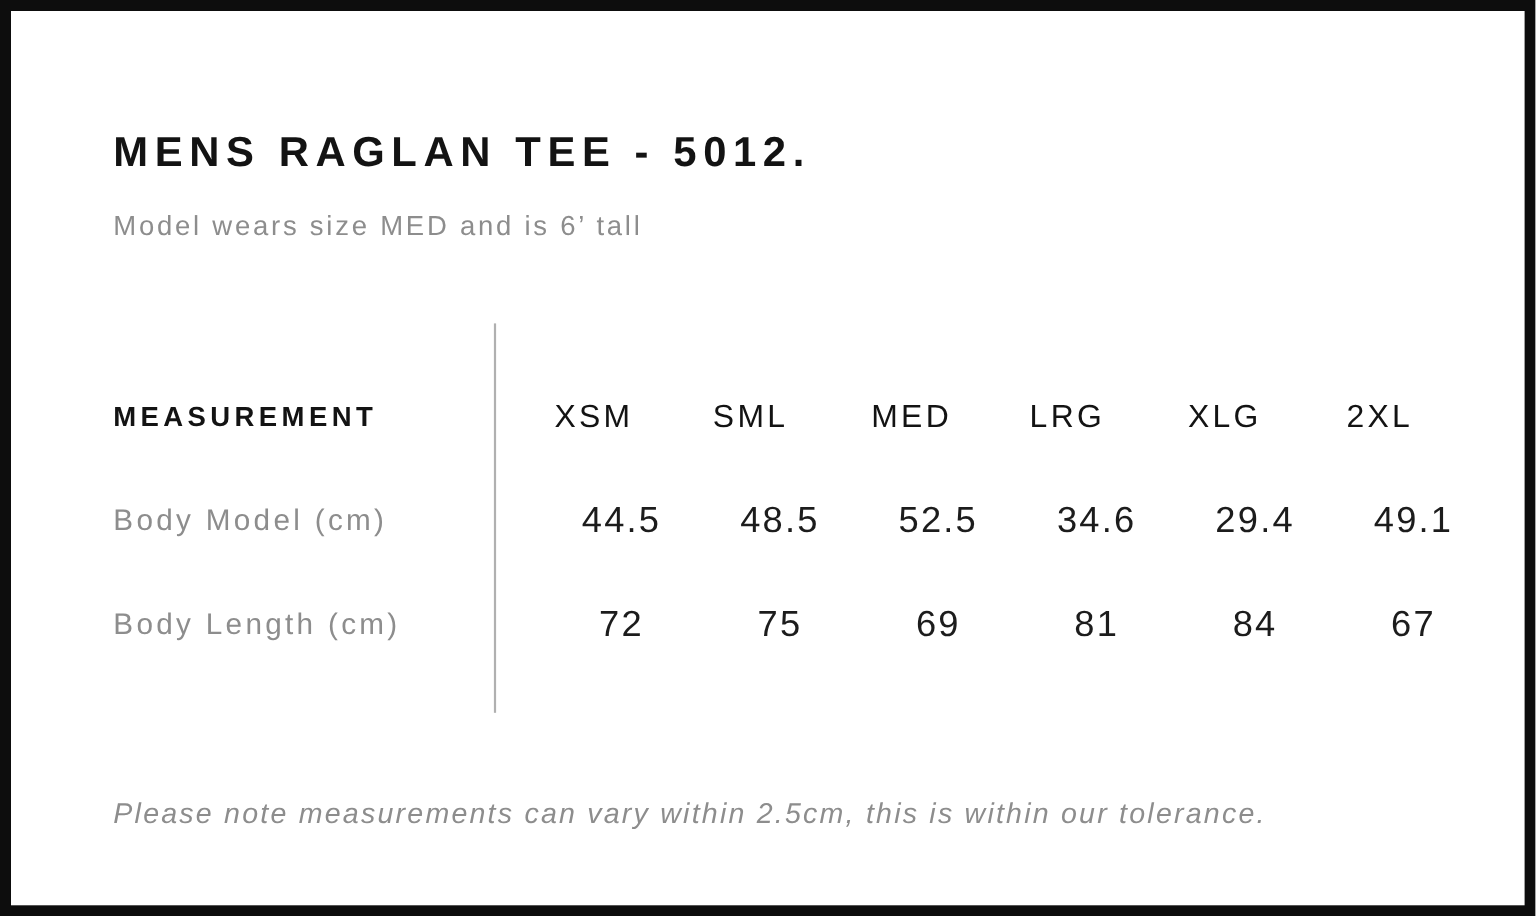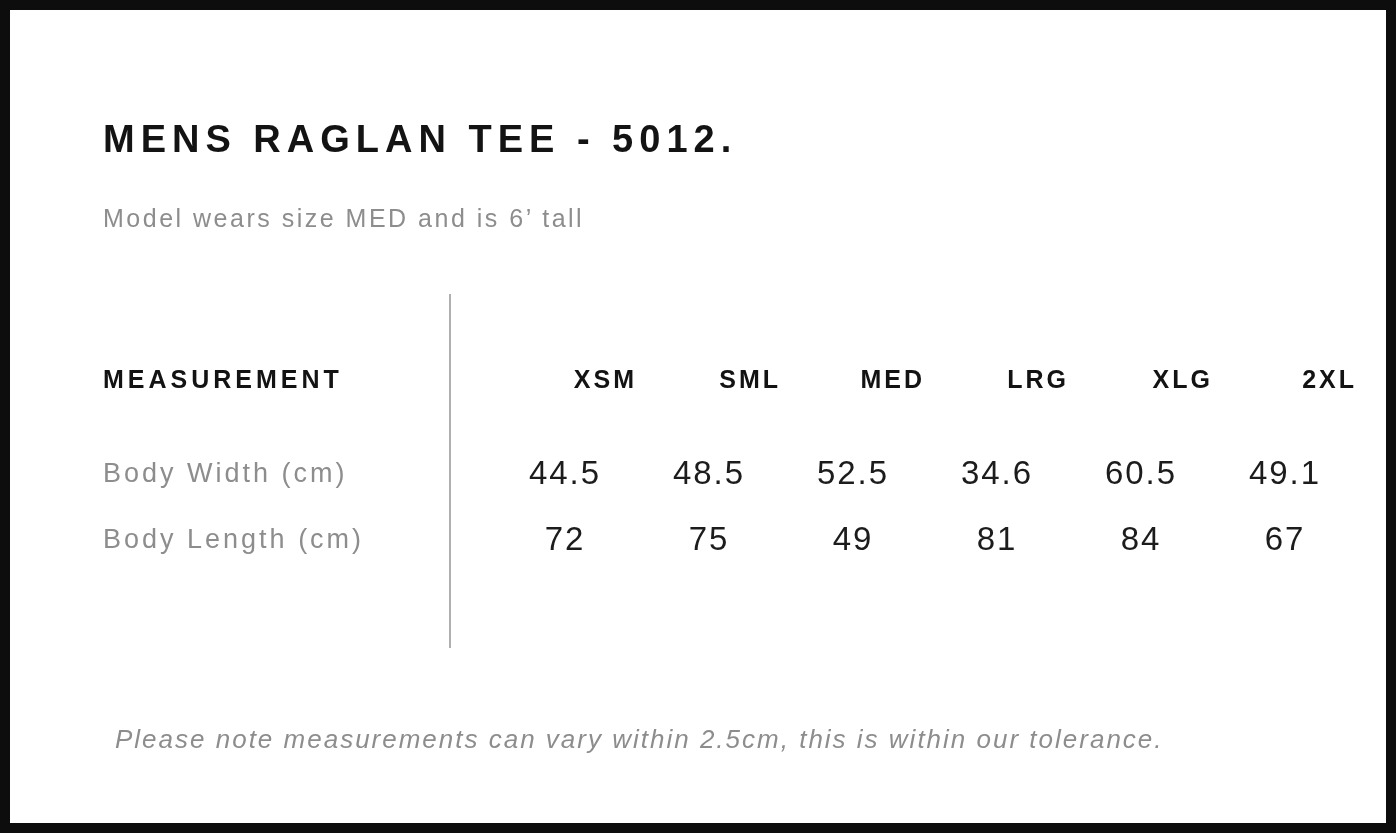--- a/index.html
+++ b/index.html
@@ -22,21 +22,21 @@
     font-size: 38px;
     font-weight: bold;
     letter-spacing: 6px;
     color: #131313;
     white-space: nowrap;
   }
 
   .subtitle {
     position: absolute;
     left: 93px;
-    top: 194px;
+    top: 182px;
     font-size: 25px;
     letter-spacing: 2.5px;
     color: #8d8d8d;
     white-space: nowrap;
   }
 
   .divider {
     position: absolute;
     left: 439px;
     top: 284px;
@@ -49,56 +49,56 @@
     position: absolute;
     left: 93px;
     width: 1254px;
     height: 36px;
     display: grid;
     grid-template-columns: 390px repeat(6, 1fr);
     align-items: center;
   }
   .t-row.header { top: 351px; gap: 11px; }
   .t-row.r1 { top: 444px; }
-  .t-row.r2 { top: 510px; }
+  .t-row.r2 { top: 538px; }
 
   .m-head {
     font-size: 25px;
     font-weight: bold;
     letter-spacing: 4px;
     color: #131313;
     text-align: left;
     white-space: nowrap;
   }
   .c-head {
-    font-size: 25px;
-    font-weight: bold;
+    font-size: 29px;
+    font-weight: normal;
     letter-spacing: 3px;
     color: #131313;
-    text-align: right;
+    text-align: left;
     white-space: nowrap;
   }
   .r-label {
     font-size: 27px;
     letter-spacing: 3px;
     color: #8d8d8d;
     text-align: left;
     white-space: nowrap;
   }
   .val {
     font-size: 33px;
     letter-spacing: 2px;
     color: #1c1c1c;
     text-align: center;
     white-space: nowrap;
   }
 
   .footnote {
     position: absolute;
-    left: 105px;
+    left: 93px;
     top: 714px;
     font-size: 26px;
     font-style: italic;
     letter-spacing: 2px;
     color: #8d8d8d;
     white-space: nowrap;
   }
 </style>
 </head>
 <body>
@@ -115,34 +115,34 @@
     <div class="m-head">MEASUREMENT</div>
     <div class="c-head">XSM</div>
     <div class="c-head">SML</div>
     <div class="c-head">MED</div>
     <div class="c-head">LRG</div>
     <div class="c-head">XLG</div>
     <div class="c-head">2XL</div>
   </div>
 
   <div class="t-row r1">
-    <div class="r-label">Body Width (cm)</div>
+    <div class="r-label">Body Model (cm)</div>
     <div class="val">44.5</div>
     <div class="val">48.5</div>
     <div class="val">52.5</div>
     <div class="val">34.6</div>
-    <div class="val">60.5</div>
+    <div class="val">29.4</div>
     <div class="val">49.1</div>
   </div>
 
   <div class="t-row r2">
     <div class="r-label">Body Length (cm)</div>
     <div class="val">72</div>
     <div class="val">75</div>
-    <div class="val">49</div>
+    <div class="val">69</div>
     <div class="val">81</div>
     <div class="val">84</div>
     <div class="val">67</div>
   </div>
 
   <div class="footnote">Please note measurements can vary within 2.5cm, this is within our tolerance.</div>
 
 </div>
 
 </body></html>

